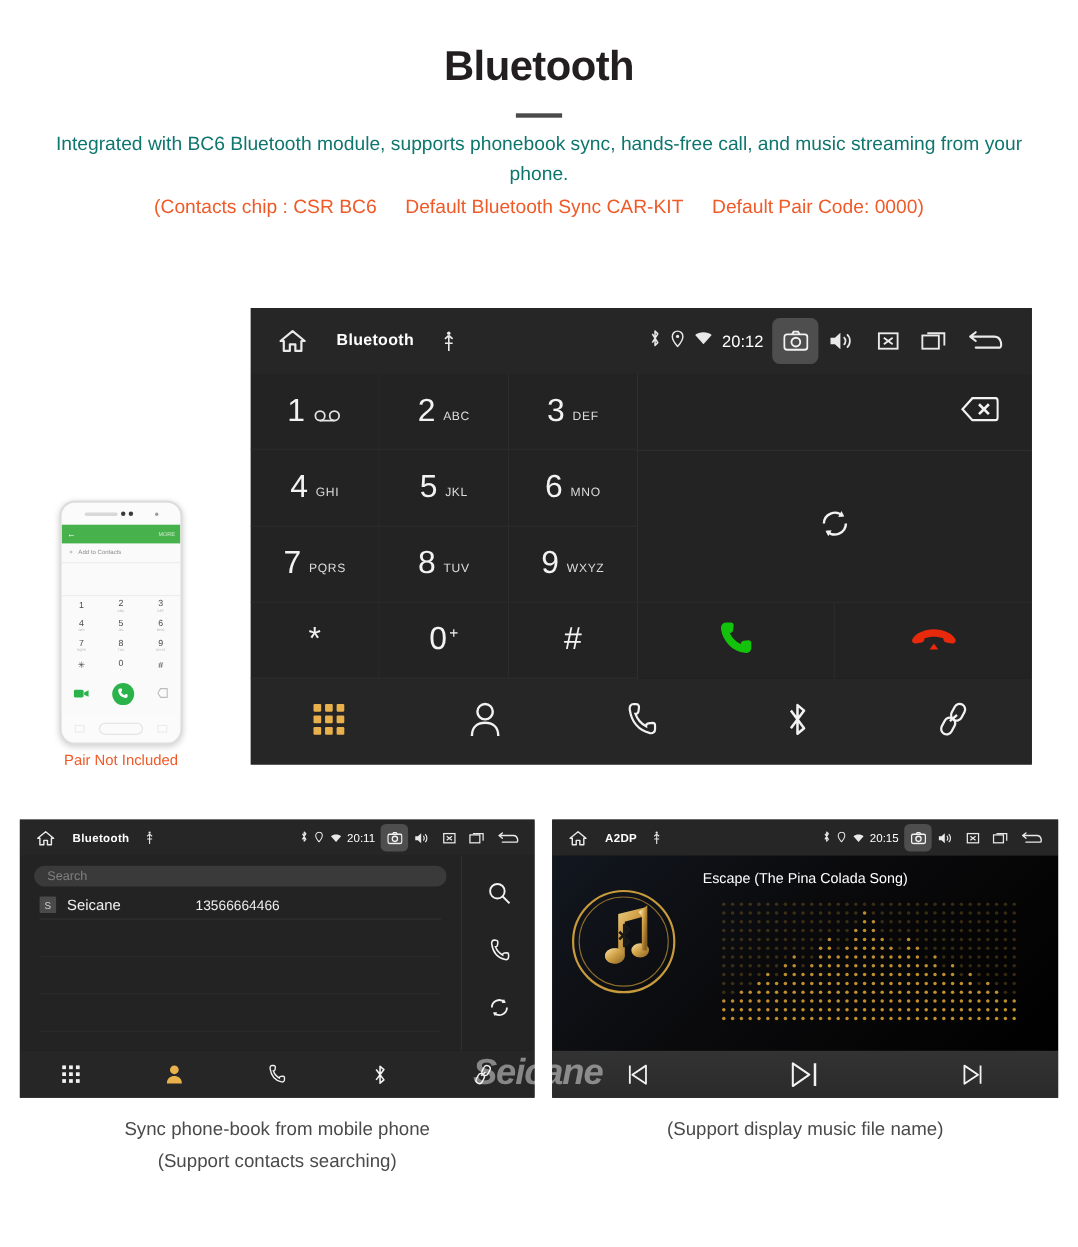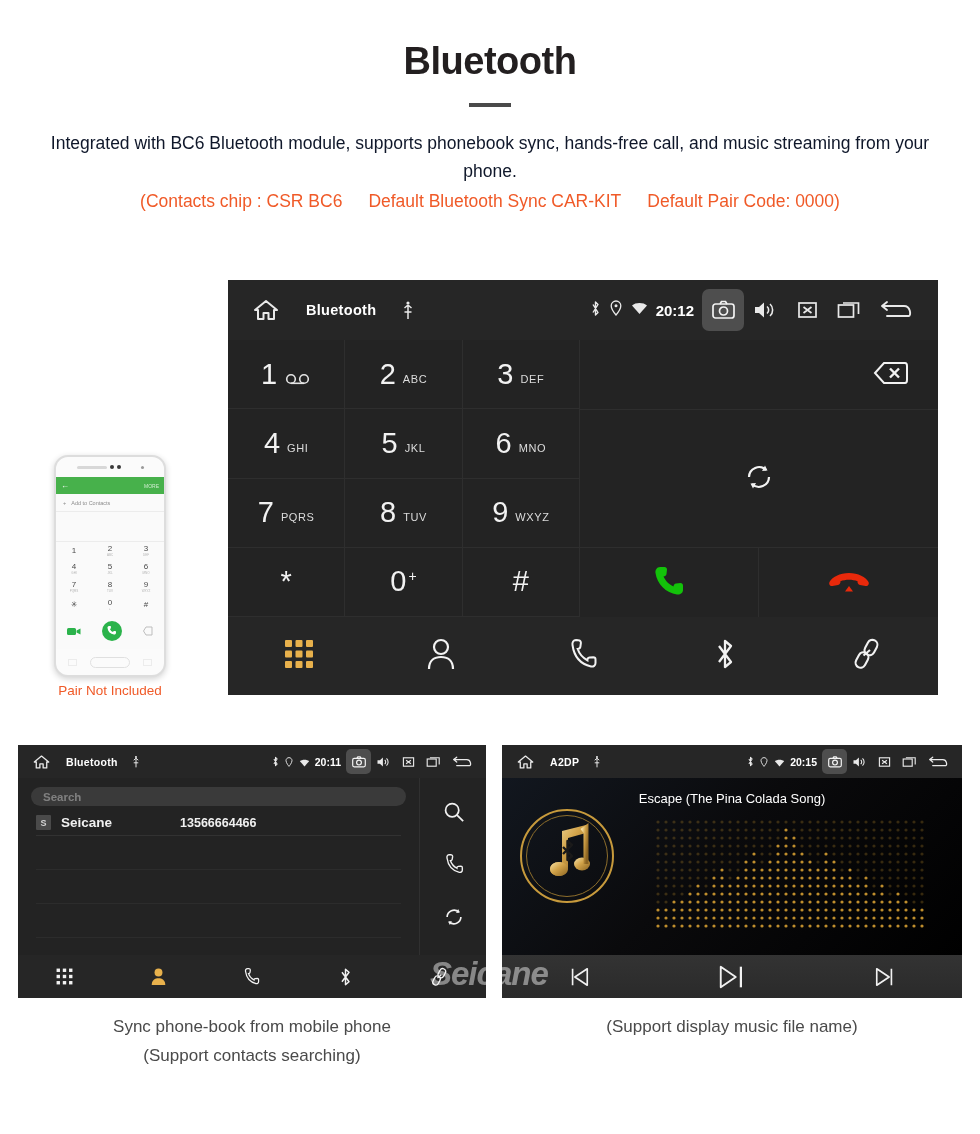--- a/index.html
+++ b/index.html
@@ -20,23 +20,23 @@
     letter-spacing: -0.5px;
     padding-top: 40px;
   }
   .title-rule {
     width: 42px; height: 4px; background: #4a4a4a;
     margin: 20px auto 0;
   }
   .intro {
     text-align: center;
     font-size: 17.5px;
-    color: #0f172a;
+    color: #0f766e;
     line-height: 28px;
-    margin-top: 22px;
+    margin-top: 9px;
     padding: 0 44px;
   }
   .specs {
     text-align: center;
     font-size: 17.5px;
     color: #f05a28;
     margin-top: 6px;
     white-space: nowrap;
   }
   .specs .gap { display: inline-block; width: 26px; }
@@ -57,21 +57,21 @@
   }
   .sb-home { width: 40px; display: flex; justify-content: center; }
   .sb-title {
     font-size: 14.5px; font-weight: bold; color: #fff;
     margin-left: 20px; letter-spacing: 0.3px;
   }
   .sb-usb { margin-left: 26px; display: flex; align-items: center; }
   .sb-spacer { flex: 1; }
   .sb-right { display: flex; align-items: center; gap: 0; }
   .sb-mini { display: flex; align-items: center; gap: 9px; margin-right: 8px; }
-  .sb-clock { font-size: 15px; font-weight: bold; color: #fff; margin-right: 8px; }
+  .sb-clock { font-size: 15px; font-weight: normal; color: #fff; margin-right: 8px; }
   .sb-btn {
     width: 42px; height: 42px;
     display: flex; align-items: center; justify-content: center;
     border-radius: 7px;
   }
   .sb-btn.hi { background: #4e4e4e; }
   .sb-btn.wide { width: 50px; }
 
   
   .dial-body { position: relative; width: 100%; height: 277px; }
@@ -182,21 +182,21 @@
   .panel-right { position: absolute; left: 502px; top: 745px; width: 460px; height: 253px; background: #000; overflow: hidden; }
 
   .sb-sm { height: 33px; background: #262626; display: flex; align-items: center; padding: 0 10px; color: #e9e9e9; }
   .sb-sm .sb-title { font-size: 10.5px; margin-left: 12px; }
   .sb-sm .sb-clock { font-size: 10.5px; margin-right: 5px; text-align: right; }
   .sb-sm .sb-btn { width: 25px; height: 25px; border-radius: 5px; }
   .sb-sm .sb-mini { gap: 6px; margin-right: 5px; }
   .sb-sm .sb-home { width: 26px; }
   .sb-sm .sb-usb { margin-left: 14px; }
 
-  .pb-body { position: relative; height: 177px; background: #232323; font-weight: bold; }
+  .pb-body { position: relative; height: 177px; background: #232323; }
   .pb-list { position: absolute; left: 0; top: 0; width: 402px; height: 177px; border-right: 1px solid #303030; }
   .pb-search {
     margin: 9px 13px 0 13px; height: 19px; border-radius: 10px; background: #3a3a3a;
     display: flex; align-items: center; padding-left: 12px;
     color: #808080; font-size: 11.5px;
   }
   .pb-row {
     height: 26px; display: flex; align-items: center; margin: 4px 18px 0 18px;
     border-bottom: 1px solid #323232;
   }

